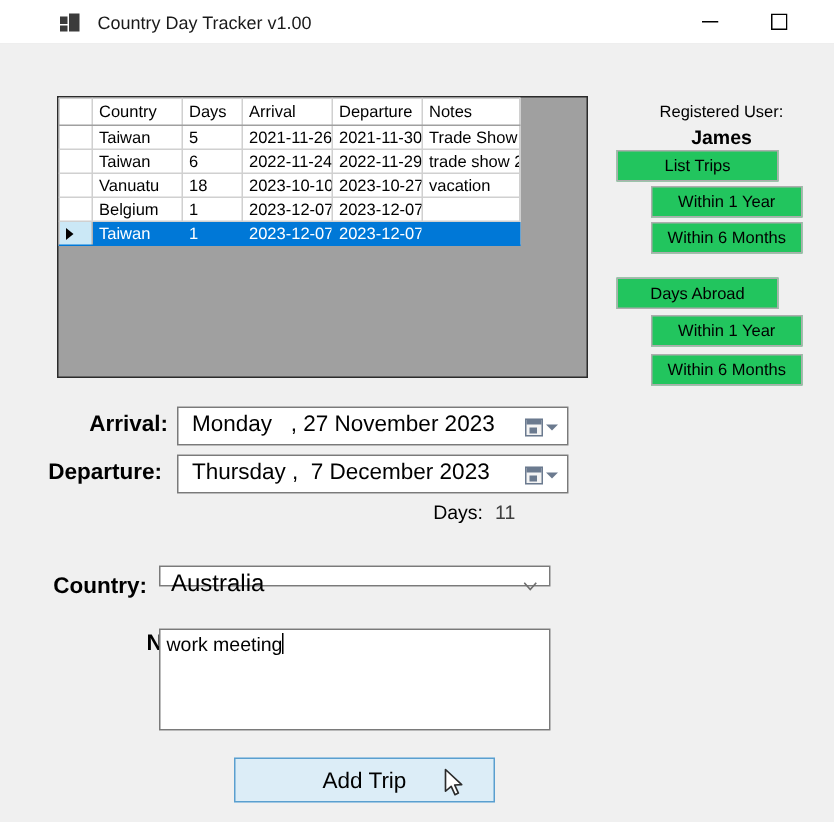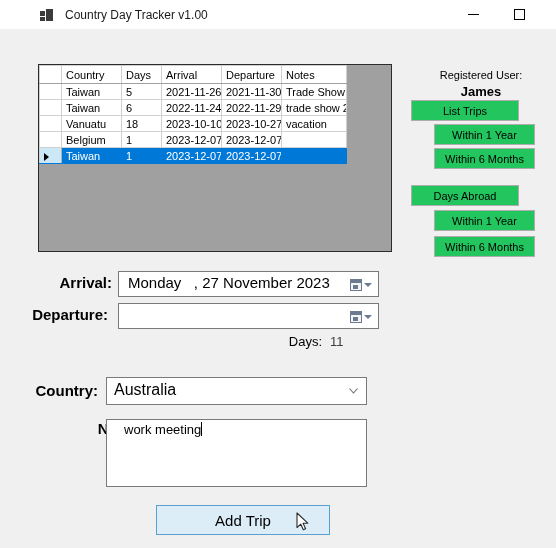--- a/index.html
+++ b/index.html
@@ -266,21 +266,21 @@
     left: 330px; top: 305px;
     font-size: 13px;
     font-weight: normal;
     color: #404040;
   }
 
   
   .combo {
     position: absolute;
     left: 106px; top: 348px;
-    width: 261px; height: 28px;
+    width: 261px; height: 14px;
     background: #ffffff;
     border: 1px solid #7a7a7a;
     box-sizing: border-box;
   }
   .combo-text {
     position: absolute;
     left: 7px; top: 3px;
     font-size: 16px;
     color: #000;
   }
@@ -298,21 +298,20 @@
     background: #ffffff;
     border: 1px solid #7a7a7a;
     box-sizing: border-box;
   }
   .note-text {
     position: absolute;
     left: 4px; top: 2px;
     font-size: 13px;
     color: #000;
     white-space: pre;
-    margin-left: 13px;
   }
   .caret {
     display: inline-block;
     width: 1px;
     height: 14px;
     background: #000;
     vertical-align: -2px;
   }
 
   
@@ -452,20 +451,21 @@
   <div class="dtp dtp-arrival">
     <span class="dtp-text">Monday   , 27 November 2023</span>
     <span class="dtp-drop">
       <span class="cal-glyph"></span>
       <span class="drop-tri"></span>
     </span>
   </div>
 
   <div class="flabel lbl-departure">Departure:</div>
   <div class="dtp dtp-departure">
+    <span class="dtp-text">Thursday ,  7 December 2023</span>
     <span class="dtp-drop">
       <span class="cal-glyph"></span>
       <span class="drop-tri"></span>
     </span>
   </div>
 
   <div class="days-label">Days:</div>
   <div class="days-value">11</div>
 
   <div class="flabel lbl-country">Country:</div>

